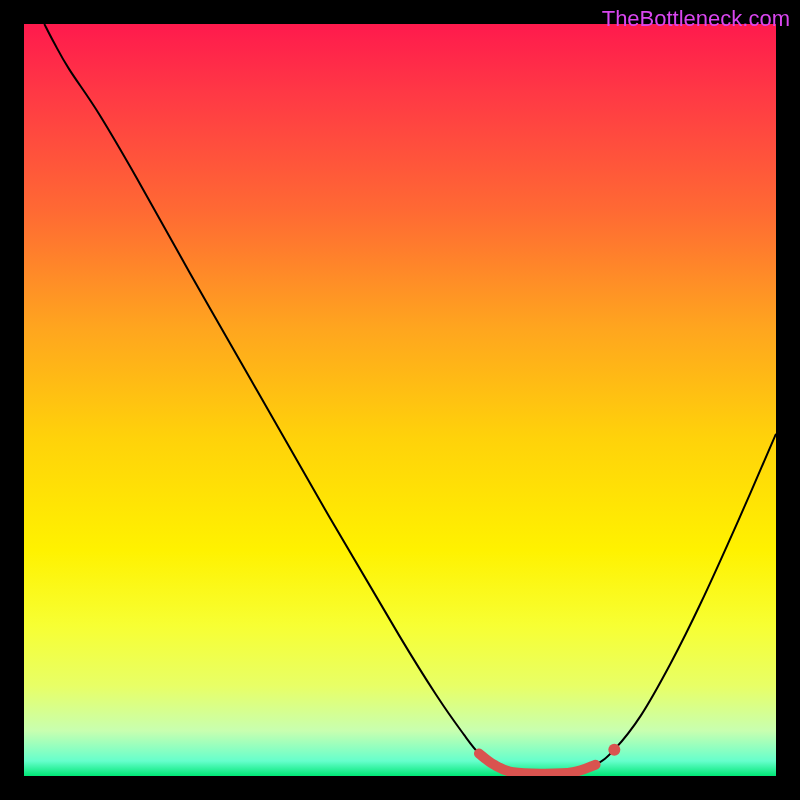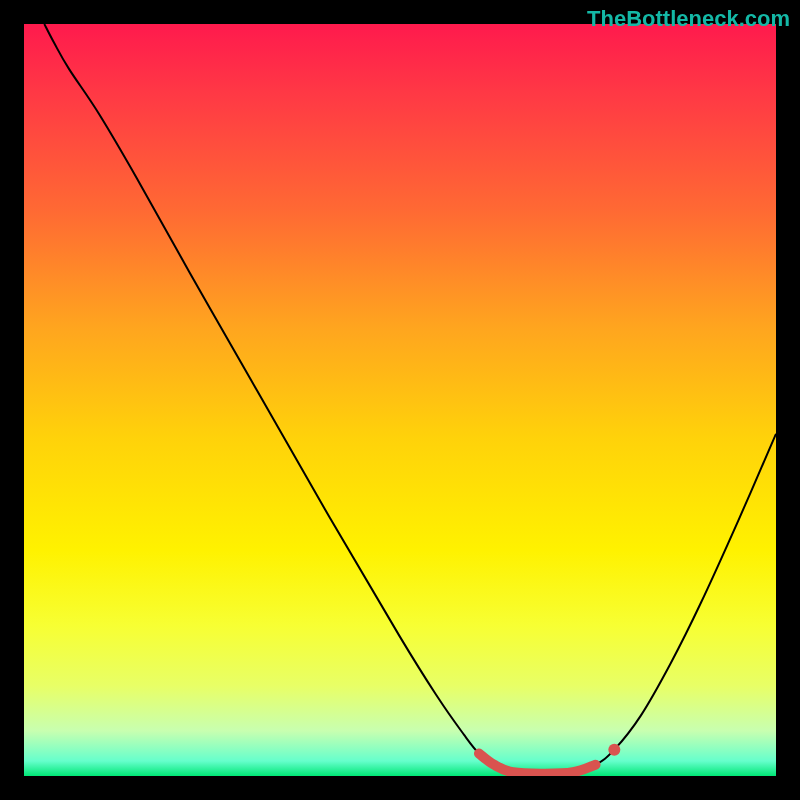--- a/index.html
+++ b/index.html
@@ -8,23 +8,23 @@
     background: #000;
     width: 800px;
     height: 800px;
     position: relative;
     font-family: Arial, sans-serif;
   }
   .watermark {
     position: absolute;
     top: 6px;
     right: 10px;
-    color: #14b8a6;
+    color: #d946ef;
     font-size: 22px;
-    font-weight: 700;
+    font-weight: 400;
     z-index: 10;
   }
   .chart-area {
     position: absolute;
     left: 24px;
     top: 24px;
     width: 752px;
     height: 752px;
   }
   svg {

